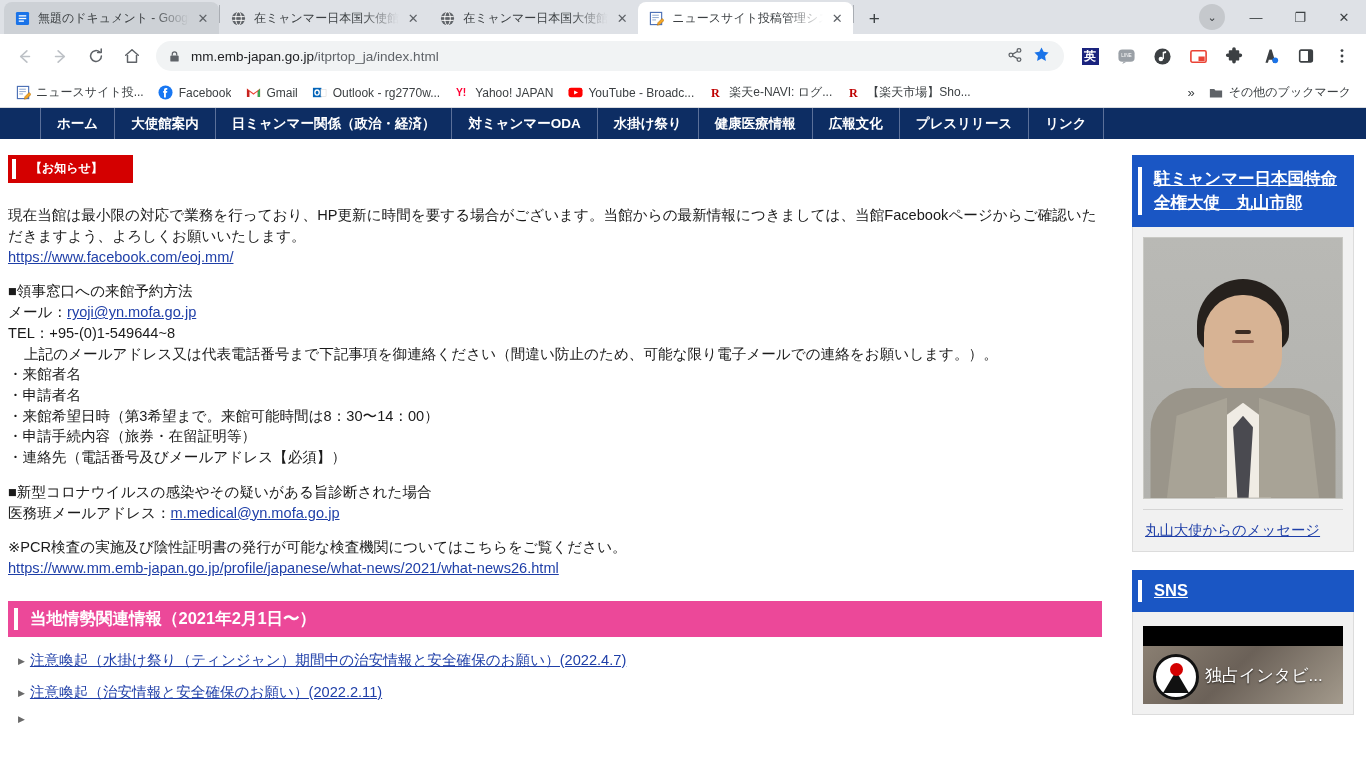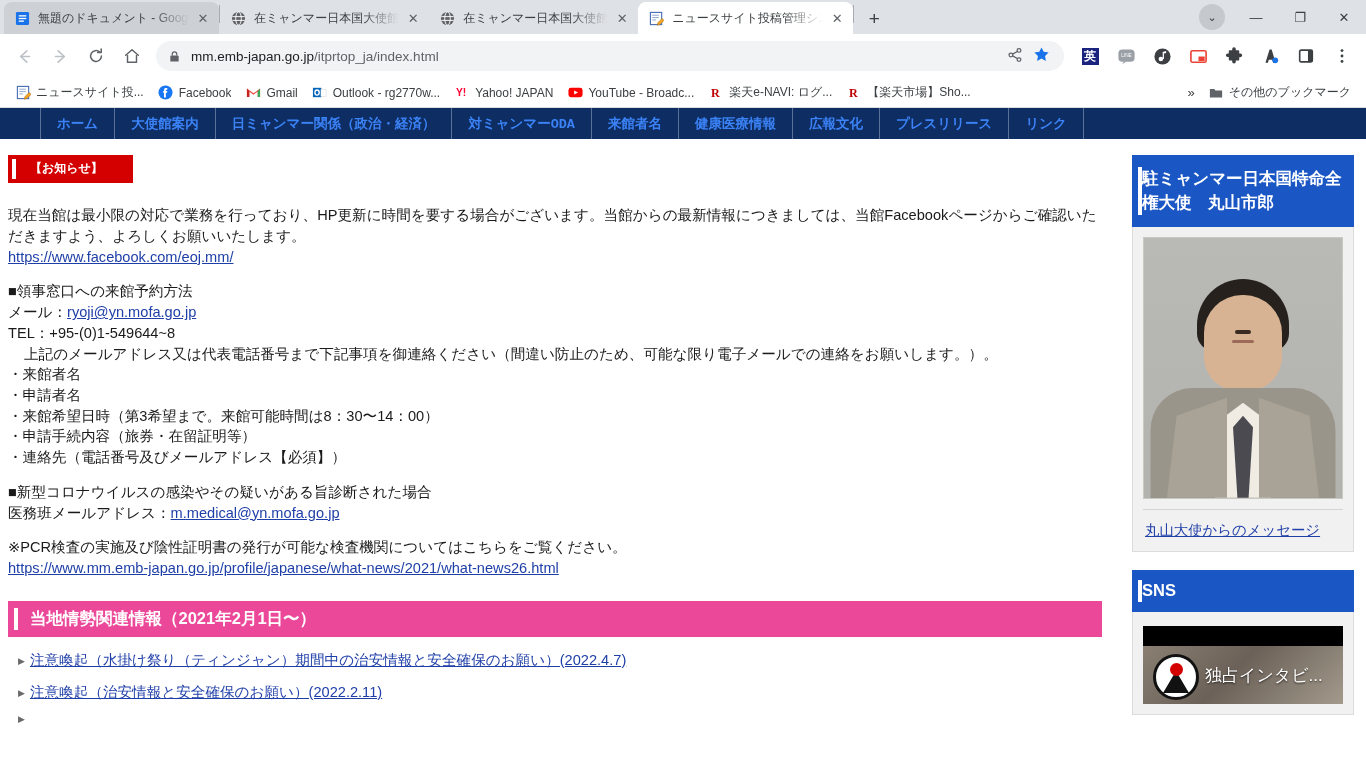--- a/index.html
+++ b/index.html
@@ -161,30 +161,29 @@
 
   .globalnav {
     background: #0d2d63;
     height: 31px;
     display: flex;
     align-items: stretch;
     padding-left: 40px;
     overflow: hidden;
   }
   .gn-item {
-    color: #3b82f6;
+    color: #ffffff;
     font-size: 13.5px;
     font-weight: bold;
     display: flex;
     align-items: center;
     justify-content: center;
     padding: 0 16px;
     border-left: 1px solid #5b7099;
     white-space: nowrap;
-    font-family: Liberation Mono, monospace;
   }
   .gn-item:last-child { border-right: 1px solid #5b7099; }
 
   .page {
     display: flex;
     padding: 0;
     height: calc(100% - 31px);
   }
   .content {
     width: 1120px;
@@ -255,20 +254,22 @@
   .rail-head {
     background: #1a56c4;
     display: flex;
     align-items: flex-start;
     padding: 12px 12px 12px 0;
     min-height: 40px;
   }
   .rail-head .stripe { width: 4px; background: #ffffff; align-self: stretch; margin-left: 6px; flex: none; }
   .rail-head .txt {
     color: #ffffff; font-size: 16.5px; font-weight: bold; line-height: 1.45;
+    padding-left: 12px;
+    text-decoration: underline;
   }
   .rail-head.sns { align-items: center; padding: 0; height: 42px; }
   .rail-head.sns .stripe { height: 22px; align-self: center; }
 
   .rail-body {
     background: #f1f1f1;
     border: 1px solid #dcdcdc;
     border-top: none;
     padding: 10px 10px 0 10px;
   }
@@ -616,21 +617,21 @@
     </div>
   </div>
 
   <div class="viewport">
 
     <nav class="globalnav">
       <a class="gn-item">ホーム</a>
       <a class="gn-item">大使館案内</a>
       <a class="gn-item">日ミャンマー関係（政治・経済）</a>
       <a class="gn-item">対ミャンマーODA</a>
-      <a class="gn-item">来館者名</a>
+      <a class="gn-item">水掛け祭り</a>
       <a class="gn-item">健康医療情報</a>
       <a class="gn-item">広報文化</a>
       <a class="gn-item">プレスリリース</a>
       <a class="gn-item">リンク</a>
     </nav>
 
     <div class="page">
 
       <main class="content">
 

